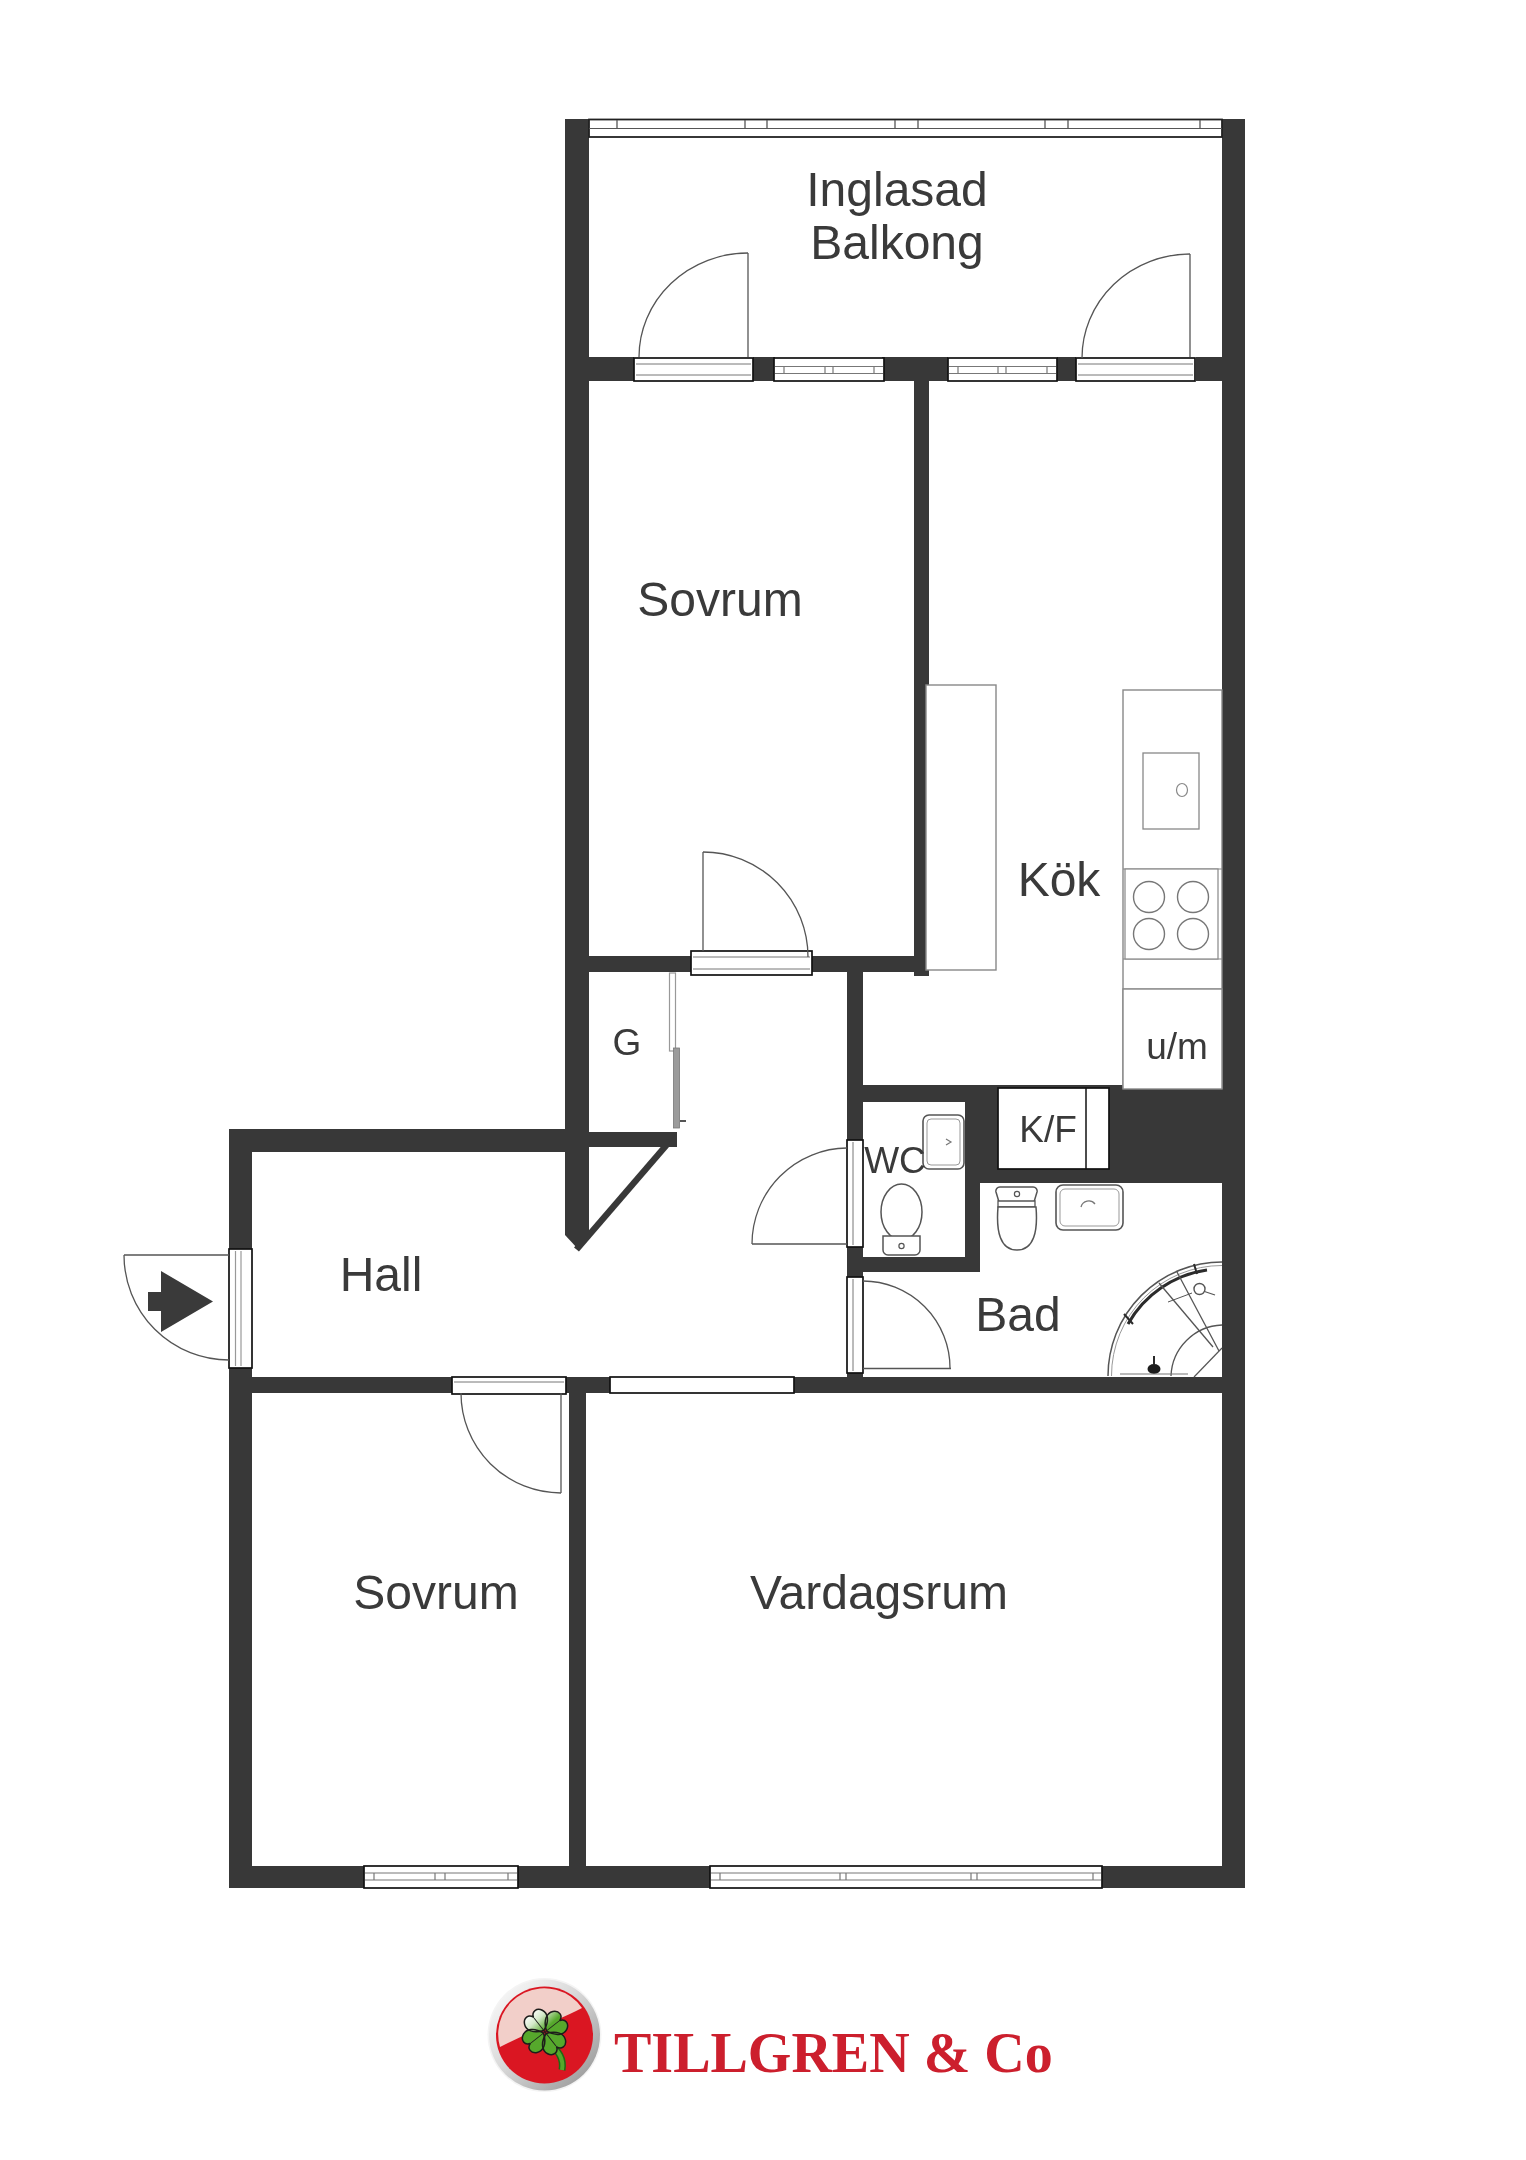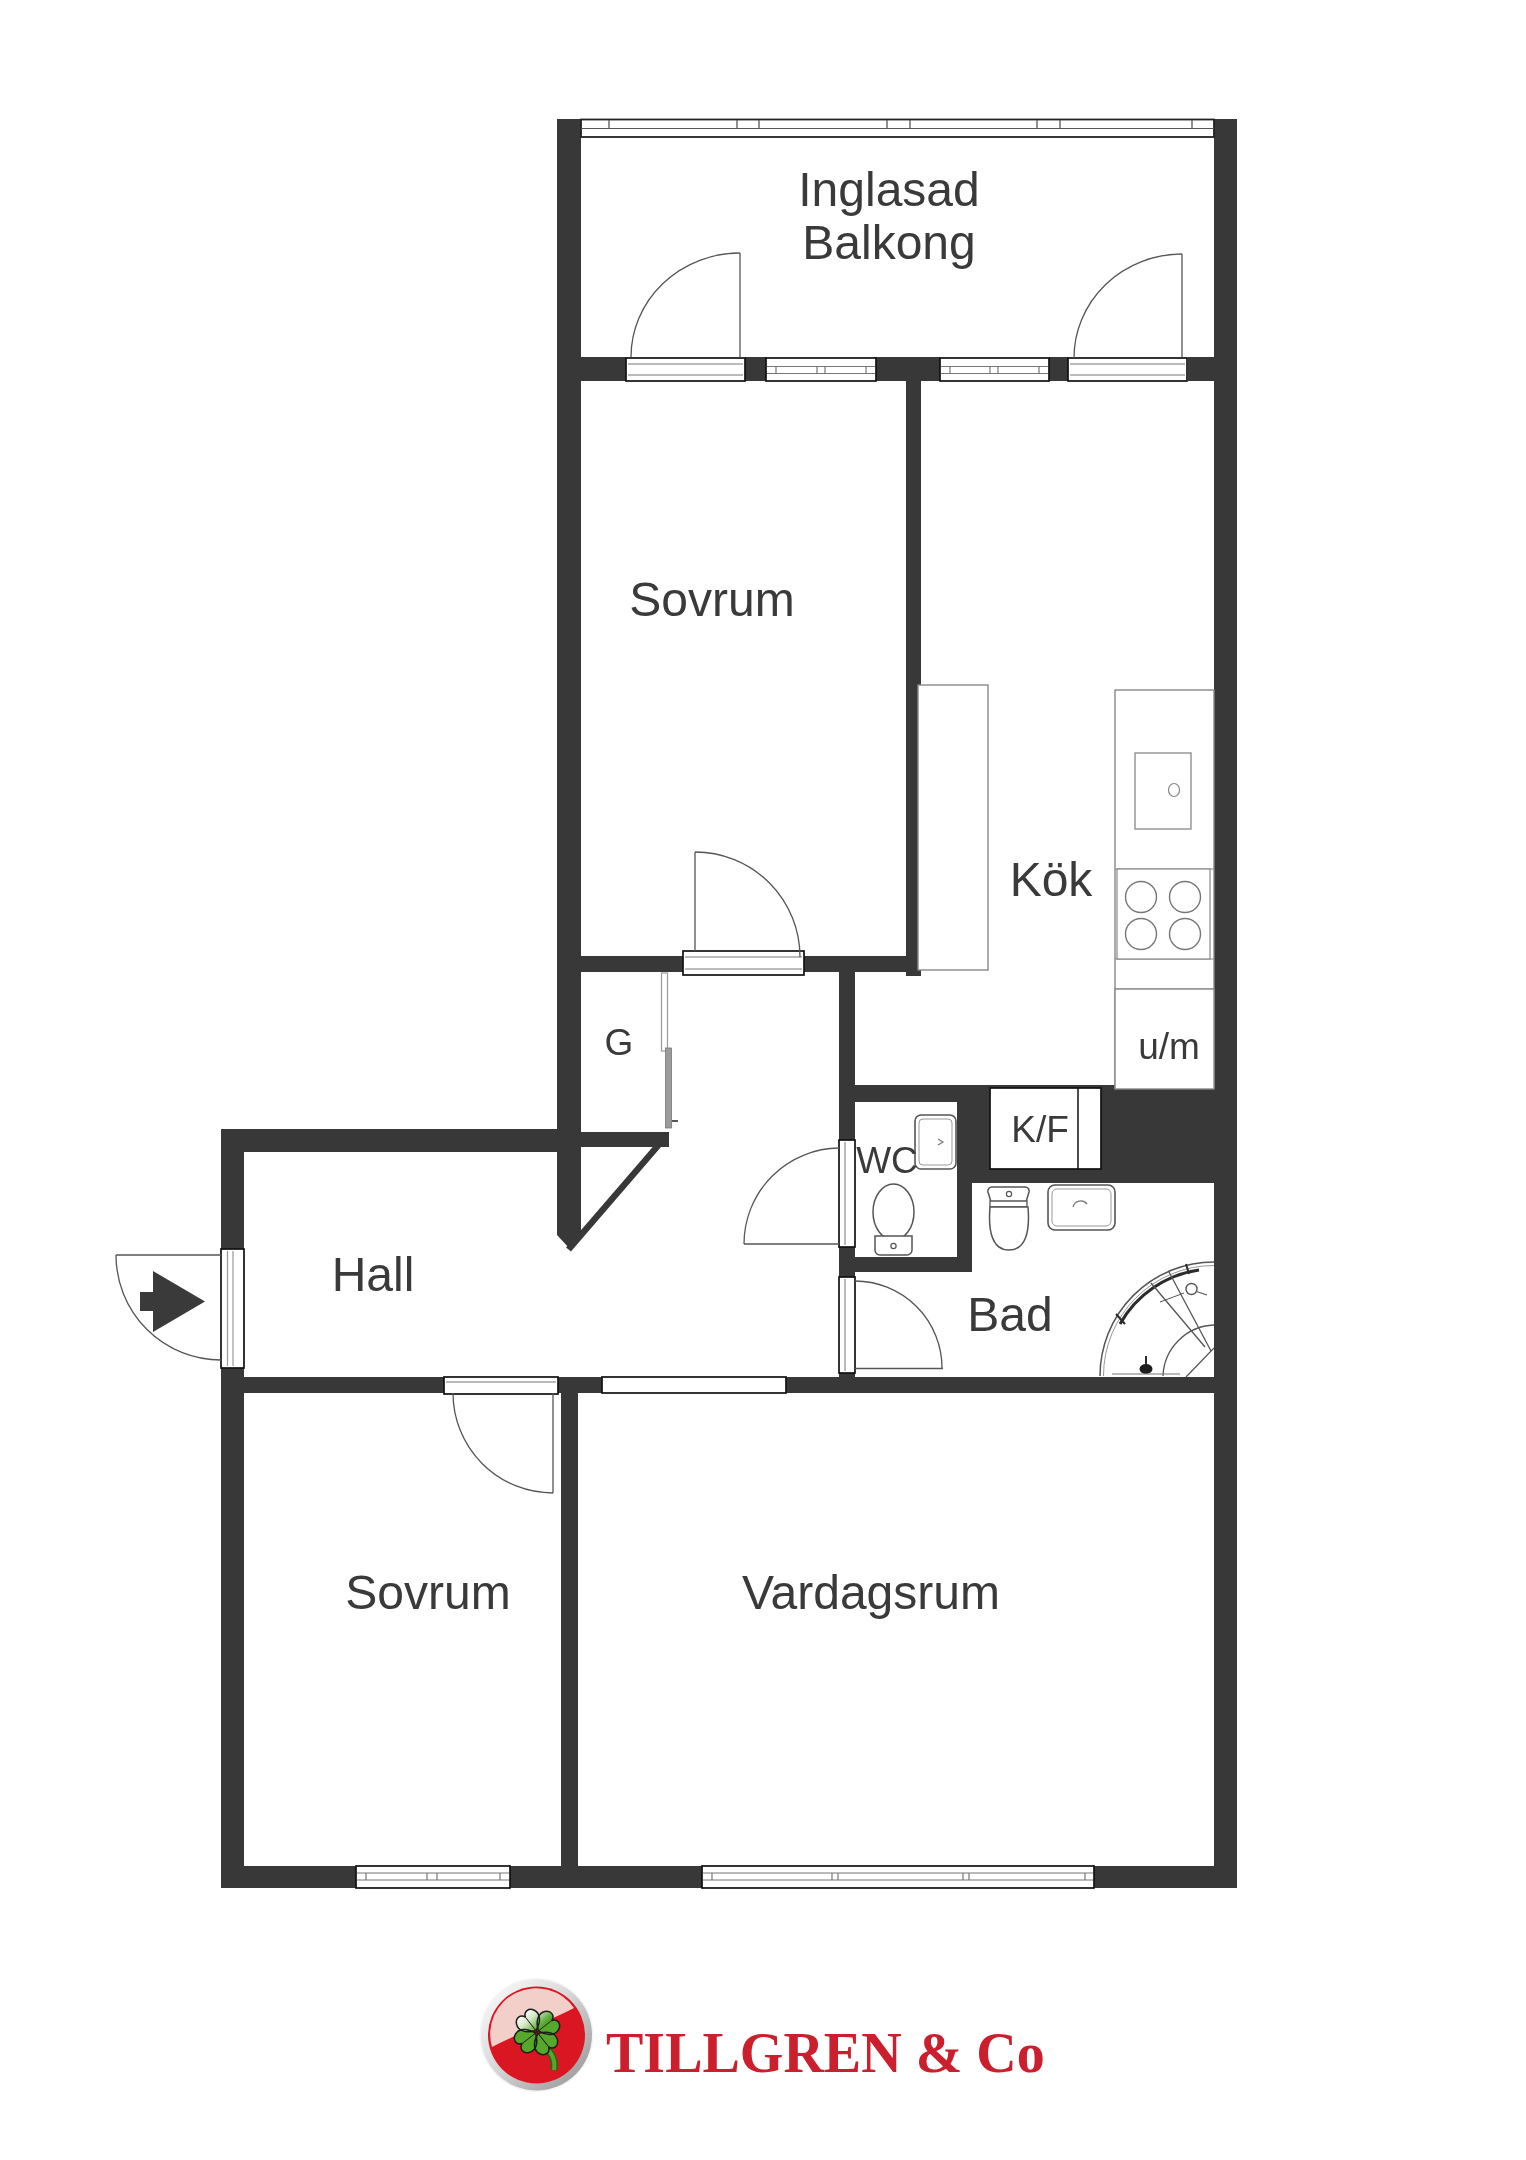--- a/index.html
+++ b/index.html
@@ -1,16 +1,16 @@
 <!DOCTYPE html>
 <html><head>
 <meta charset="utf-8">
 <style>
   html,body{margin:0;padding:0;background:#ffffff;}
-  #page{position:relative;width:1398px;height:2160px;background:#fff;overflow:hidden;}
+  #page{position:relative;width:1398px;height:2160px;background:#fff;overflow:hidden;margin-left:8px;}
   svg{display:block;}
   text{font-family:"Liberation Sans",sans-serif;fill:#3a3a3a;}
 </style>
 </head>
 <body>
 <div id="page">
 <svg width="1526" height="2160" viewBox="0 0 1526 2160">
 <defs>
   <linearGradient id="ringGrad" x1="0" y1="0" x2="1" y2="1">
     <stop offset="0" stop-color="#ffffff"></stop>

